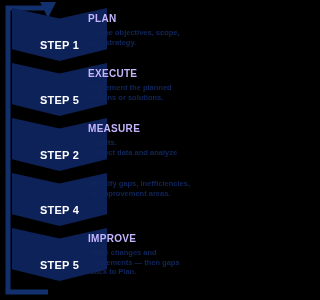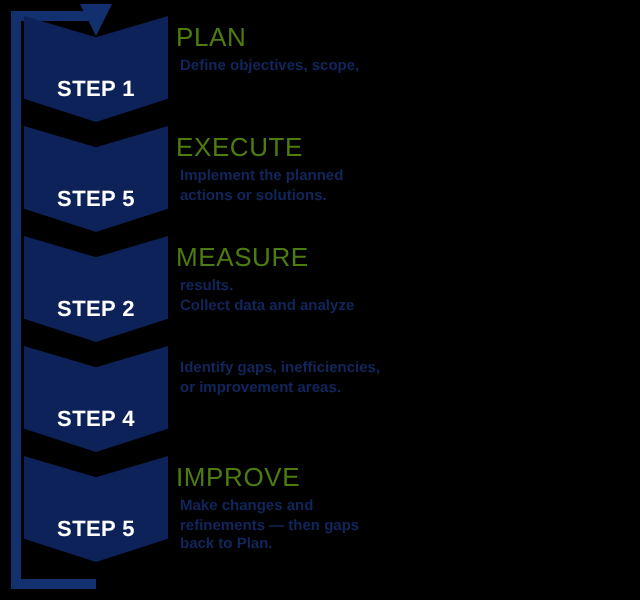--- a/index.html
+++ b/index.html
@@ -30,21 +30,21 @@
   #chevron-column {
     position: absolute;
     left: 12px;
     top: 8px;
     width: 72px;
     height: 286px;
   }
   .chevron {
     position: absolute;
     left: 0;
-    width: 72px;
+    width: 95px;
     height: 53px;
   }
   .chevron-shape {
     position: absolute;
     inset: 0;
     background: #0d2259;
     -webkit-clip-path: polygon(0% 0%, 50% 20%, 100% 0%, 100% 78%, 50% 100%, 0% 78%);
     clip-path: polygon(0% 0%, 50% 20%, 100% 0%, 100% 78%, 50% 100%, 0% 78%);
   }
   .chevron-label {
@@ -67,23 +67,23 @@
     top: 0;
     width: 112px;
     height: 300px;
   }
   .step-text {
     position: absolute;
     left: 0;
     width: 112px;
   }
   .step-heading {
-    color: #4d7c0f;
-    font-size: 13px;
-    font-weight: normal;
+    color: #c4b5fd;
+    font-size: 10px;
+    font-weight: bold;
     letter-spacing: 0.3px;
     line-height: 14px;
     margin: 0 0 2px 0;
     white-space: nowrap;
   }
   .step-desc {
     color: #10265c;
     font-size: 7.5px;
     font-weight: bold;
     line-height: 9.5px;
@@ -126,20 +126,21 @@
       <div class="chevron-label">STEP 5</div>
     </div>
   </div>
 
   <div id="steps-text">
 
     <div class="step-text" style="top:12px">
       <p class="step-heading">PLAN</p>
       <p class="step-desc">
         <span>Define objectives, scope,</span>
+        <span>and strategy.</span>
       </p>
     </div>
 
     <div class="step-text" style="top:67px">
       <p class="step-heading">EXECUTE</p>
       <p class="step-desc">
         <span>Implement the planned</span>
         <span>actions or solutions.</span>
       </p>
     </div>

